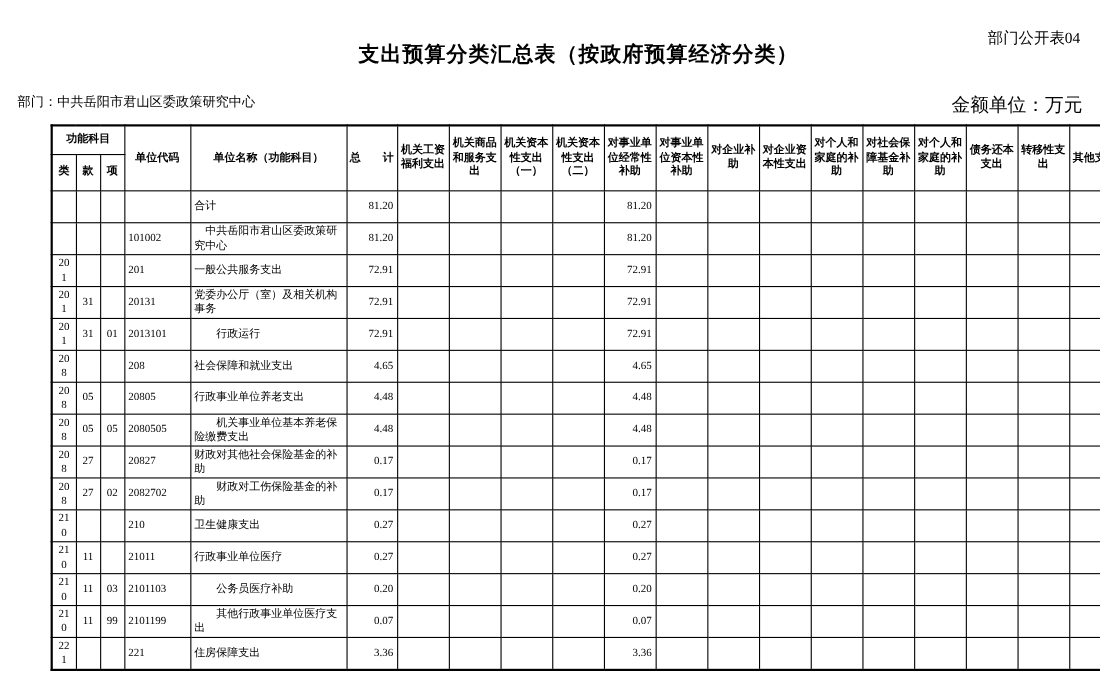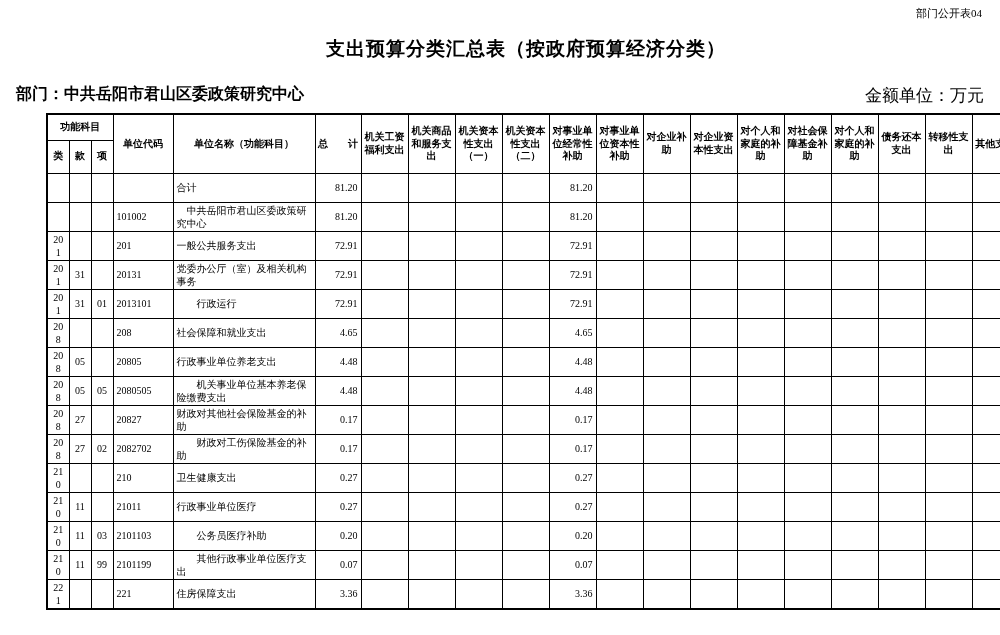--- a/index.html
+++ b/index.html
@@ -7,23 +7,23 @@
   body {
     position: relative;
     width: 1000px;
     height: 635px;
     font-family: "Liberation Serif", "DejaVu Serif", serif;
     color: #000000;
     overflow: hidden;
   }
   .doc-label {
     position: absolute;
-    top: 6px;
+    top: 26px;
     right: 18px;
-    font-size: 11px;
+    font-size: 14px;
   }
   .page-title {
     position: absolute;
     top: 36px;
     left: 0;
     width: 100%;
     text-align: center;
     font-size: 19px;
     font-weight: bold;
     letter-spacing: 1px;
@@ -31,22 +31,22 @@
   }
   .meta-row {
     position: absolute;
     top: 84px;
     left: 16px;
     right: 16px;
     height: 14px;
   }
   .dept-label {
     float: left;
-    font-size: 16px;
-    font-weight: bold;
+    font-size: 12px;
+    font-weight: normal;
   }
   .unit-label {
     float: right;
     font-size: 17px;
   }
   .table-wrap {
     position: absolute;
     top: 113px;
     left: 14px;
     padding-left: 32px;

